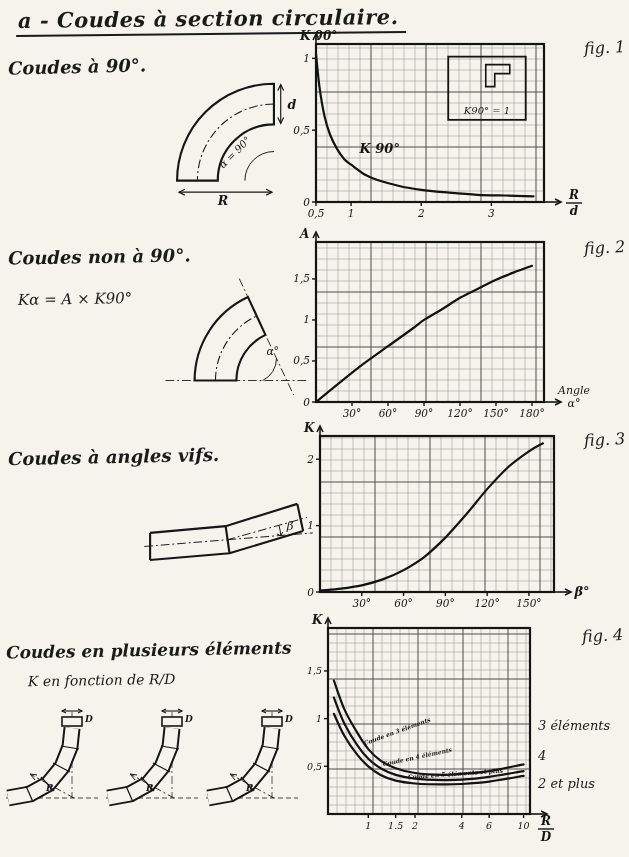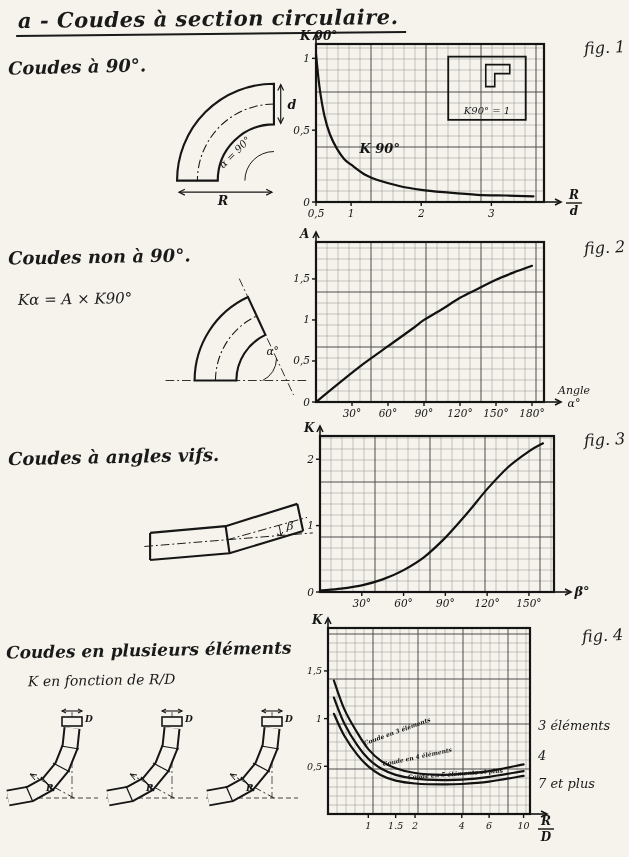--- a/index.html
+++ b/index.html
@@ -406,15 +406,15 @@
       <text x="60.85303578726504" y="129.32307692307694" font-size="6" font-weight="bold" transform="rotate(-20 60.85303578726504 129.32307692307694)">Coude en 3 éléments</text>
       <path d="M29.9,81.6 C31.6,85.9 36.3,99.4 40.3,107.4 C44.2,115.3 49.3,123.4 53.4,129.3 C57.4,135.2 60.4,138.9 64.3,142.7 C68.2,146.5 72.0,149.5 76.6,152.2 C81.2,154.9 85.9,157.1 91.7,158.9 C97.4,160.6 103.3,161.8 111.1,162.7 C118.8,163.6 130.6,164.0 138.4,164.1 C146.2,164.3 150.0,164.2 157.8,163.7 C165.6,163.1 174.8,162.2 185.1,160.8 C195.4,159.4 213.8,156.0 219.6,155.1" fill="none" stroke="#121212" stroke-width="2.2" stroke-linecap="round"></path>
       <text x="79.35810826024297" y="150.3076923076923" font-size="6" font-weight="bold" transform="rotate(-12 79.35810826024297 150.3076923076923)">Coude en 4 éléments</text>
       <path d="M29.9,97.8 C31.6,101.5 36.3,112.9 40.3,119.8 C44.2,126.6 49.3,133.8 53.4,138.9 C57.4,143.9 60.4,147.0 64.3,150.3 C68.2,153.6 72.0,156.5 76.6,158.9 C81.2,161.3 85.9,163.2 91.7,164.6 C97.4,166.0 103.3,166.8 111.1,167.5 C118.8,168.1 130.6,168.4 138.4,168.4 C146.2,168.5 150.0,168.4 157.8,168.0 C165.6,167.5 174.8,166.9 185.1,165.6 C195.4,164.2 213.8,160.8 219.6,159.8" fill="none" stroke="#121212" stroke-width="2.2" stroke-linecap="round"></path>
       <text x="103.94572231207329" y="163.18461538461537" font-size="6" font-weight="bold" transform="rotate(-4 103.94572231207329 163.18461538461537)">Coude en 5 éléments et plus</text>
     </svg>
   <div class="fig" style="left:582px; top:626px;">fig. 4</div>
 
   <div class="legend-item" style="left:538px; top:718px;">3 éléments</div>
   <div class="legend-item" style="left:538px; top:748px;">4</div>
-  <div class="legend-item" style="left:538px; top:776px;">7   et plus</div>
+  <div class="legend-item" style="left:538px; top:776px;">2   et plus</div>
 
 </div>
 
 </body></html>

